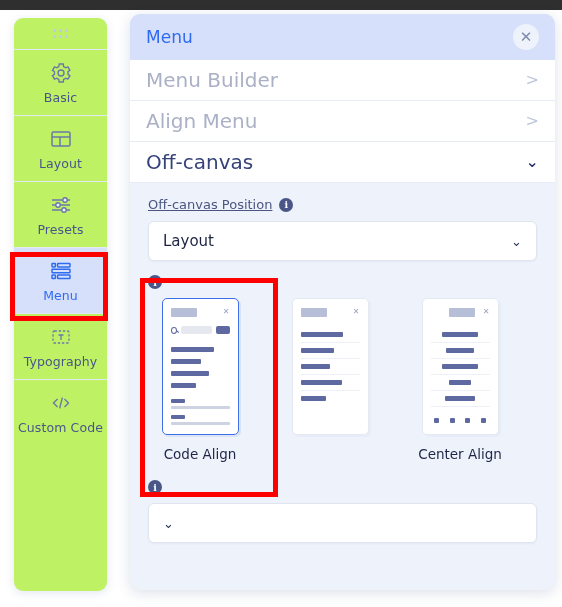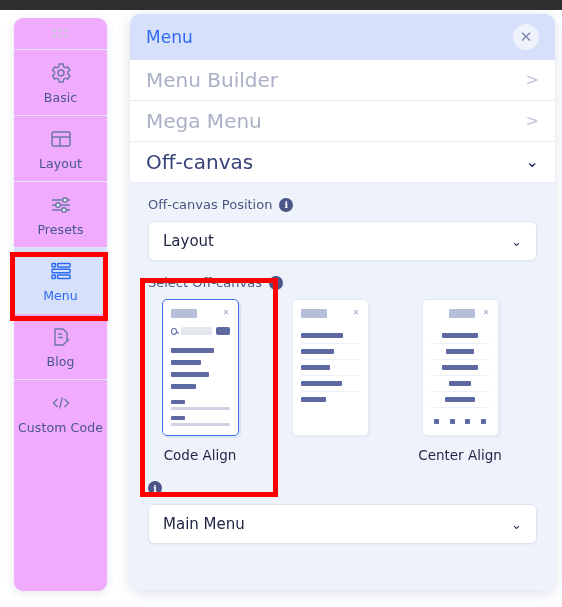--- a/index.html
+++ b/index.html
@@ -12,21 +12,21 @@
 
   
   .topbar{
     position:absolute; left:0; top:0; width:562px; height:10px;
     background:#2f2f2f;
   }
 
   
   .sidebar{
     position:absolute; left:14px; top:18px; width:93px; height:573px;
-    background:#f0abfc; border-radius:9px;
+    background:#bef264; border-radius:9px;
     box-shadow:0 2px 10px rgba(40,60,120,.13);
     overflow:hidden;
   }
   .sb-grip{
     height:32px; display:flex; align-items:center; justify-content:center;
     border-bottom:1px solid #e2e8f6;
   }
   .grip-dots{ display:grid; grid-template-columns:repeat(3,3px); grid-template-rows:repeat(2,3px);
     gap:3px; }
   .grip-dots i{ width:3px;height:3px;background:#c3cbe0;border-radius:50%; display:block;}
@@ -73,20 +73,21 @@
   .acc-row .acc-label{ font-size:20px; color:#aab1c6; }
   .acc-row.open .acc-label{ color:#36427a; }
   .chev{ color:#c0c7dc; font-size:16px; line-height:1; }
   .acc-row.open .chev{ color:#1f2a63; }
 
   .body{ padding:14px 18px 0 18px; }
 
   .field-label{
     font-size:13px; color:#4b5680; display:flex; align-items:center; gap:7px;
     margin-bottom:9px;
+    text-decoration:underline;
   }
   .info-ico{
     width:14px;height:14px;border-radius:50%;background:#4a5687;color:#fff;
     font-size:9.5px; font-weight:bold; display:inline-flex;
     align-items:center; justify-content:center; font-family:"DejaVu Serif",serif;
   }
   .select{
     height:40px; background:#fff; border:1px solid #dfe4f0; border-radius:6px;
     display:flex; align-items:center; justify-content:space-between;
     padding:0 14px; font-size:15px; color:#1d2441; cursor:pointer;
@@ -187,31 +188,28 @@
       <svg class="sb-ico" viewBox="0 0 24 24" fill="none" stroke="#2f6bf0" stroke-width="1.5">
         <rect x="3" y="4.5" width="3.4" height="3.4" rx=".6"></rect>
         <rect x="8.6" y="4.5" width="12.4" height="3.4" rx=".6"></rect>
         <rect x="3" y="10.3" width="18" height="3.4" rx=".6"></rect>
         <rect x="3" y="16.1" width="3.4" height="3.4" rx=".6"></rect>
         <rect x="8.6" y="16.1" width="12.4" height="3.4" rx=".6"></rect>
       </svg>
       <span class="sb-label">Menu</span>
     </div>
 
-
-    <div class="sb-item">
-      <svg class="sb-ico" viewBox="0 0 24 24" fill="none" stroke="#6b77a8" stroke-width="1.4">
-        <path d="M6 4h8l4 4v8.5"></path>
-          <path d="M6 4v16h8"></path>
-        <line x1="9" y1="9" x2="13" y2="9"></line>
-          <line x1="9" y1="12.5" x2="14" y2="12.5"></line>
-        <path d="M14 20l6-6"></path>
-      </svg>
-      <span class="sb-label">Blog</span>
-    </div>
+    <div class="sb-item">
+      <svg class="sb-ico" viewBox="0 0 24 24" fill="none" stroke="#6b77a8" stroke-width="1.3">
+        <rect x="4" y="6" width="16" height="12" rx="1.5" stroke-dasharray="2.4 1.8"></rect>
+        <path d="M9.5 10h5M12 10v5" stroke-dasharray="0"></path>
+      </svg>
+      <span class="sb-label">Typography</span>
+    </div>
+
 
     <div class="sb-item">
       <svg class="sb-ico" viewBox="0 0 24 24" fill="none" stroke="#6b77a8" stroke-width="1.4">
         <polyline points="8.5,8 4.5,12 8.5,16"></polyline>
         <polyline points="15.5,8 19.5,12 15.5,16"></polyline>
         <line x1="13.4" y1="6.6" x2="10.6" y2="17.4"></line>
       </svg>
       <span class="sb-label">Custom Code</span>
     </div>
 
@@ -223,21 +221,21 @@
       <span class="panel-title">Menu</span>
       <button class="close-btn">✕</button>
     </div>
 
     <div class="acc-row">
       <span class="acc-label">Menu Builder</span>
       <span class="chev">&gt;</span>
     </div>
 
     <div class="acc-row">
-      <span class="acc-label">Mega Menu</span>
+      <span class="acc-label">Align Menu</span>
       <span class="chev">&gt;</span>
     </div>
 
     <div class="acc-row open">
       <span class="acc-label">Off-canvas</span>
       <span class="chev">⌄</span>
     </div>
 
     <div class="body">
 
@@ -246,21 +244,20 @@
         <span class="info-ico">i</span>
       </div>
       <div class="select">
         <span>Layout</span>
         <span class="sel-chev">⌄</span>
       </div>
 
       <div class="spacer"></div>
 
       <div class="field-label">
-        <span>Select Off-canvas</span>
         <span class="info-ico">i</span>
       </div>
 
       <div class="thumbs">
 
         <div class="thumb-wrap selected">
           <div class="card">
             <div class="t-head">
               <span class="t-logo"></span>
               <span class="t-x">✕</span>
@@ -353,21 +350,20 @@
         </div>
 
       </div>
 
       <div class="spacer" style="height:18px"></div>
 
       <div class="field-label">
         <span class="info-ico">i</span>
       </div>
       <div class="select">
-        <span>Main Menu</span>
         <span class="sel-chev">⌄</span>
       </div>
 
     </div>
   </div>
 
   <div class="hl" id="hl-menu"></div>
   <div class="hl" id="hl-offcanvas"></div>
 
 </div>

